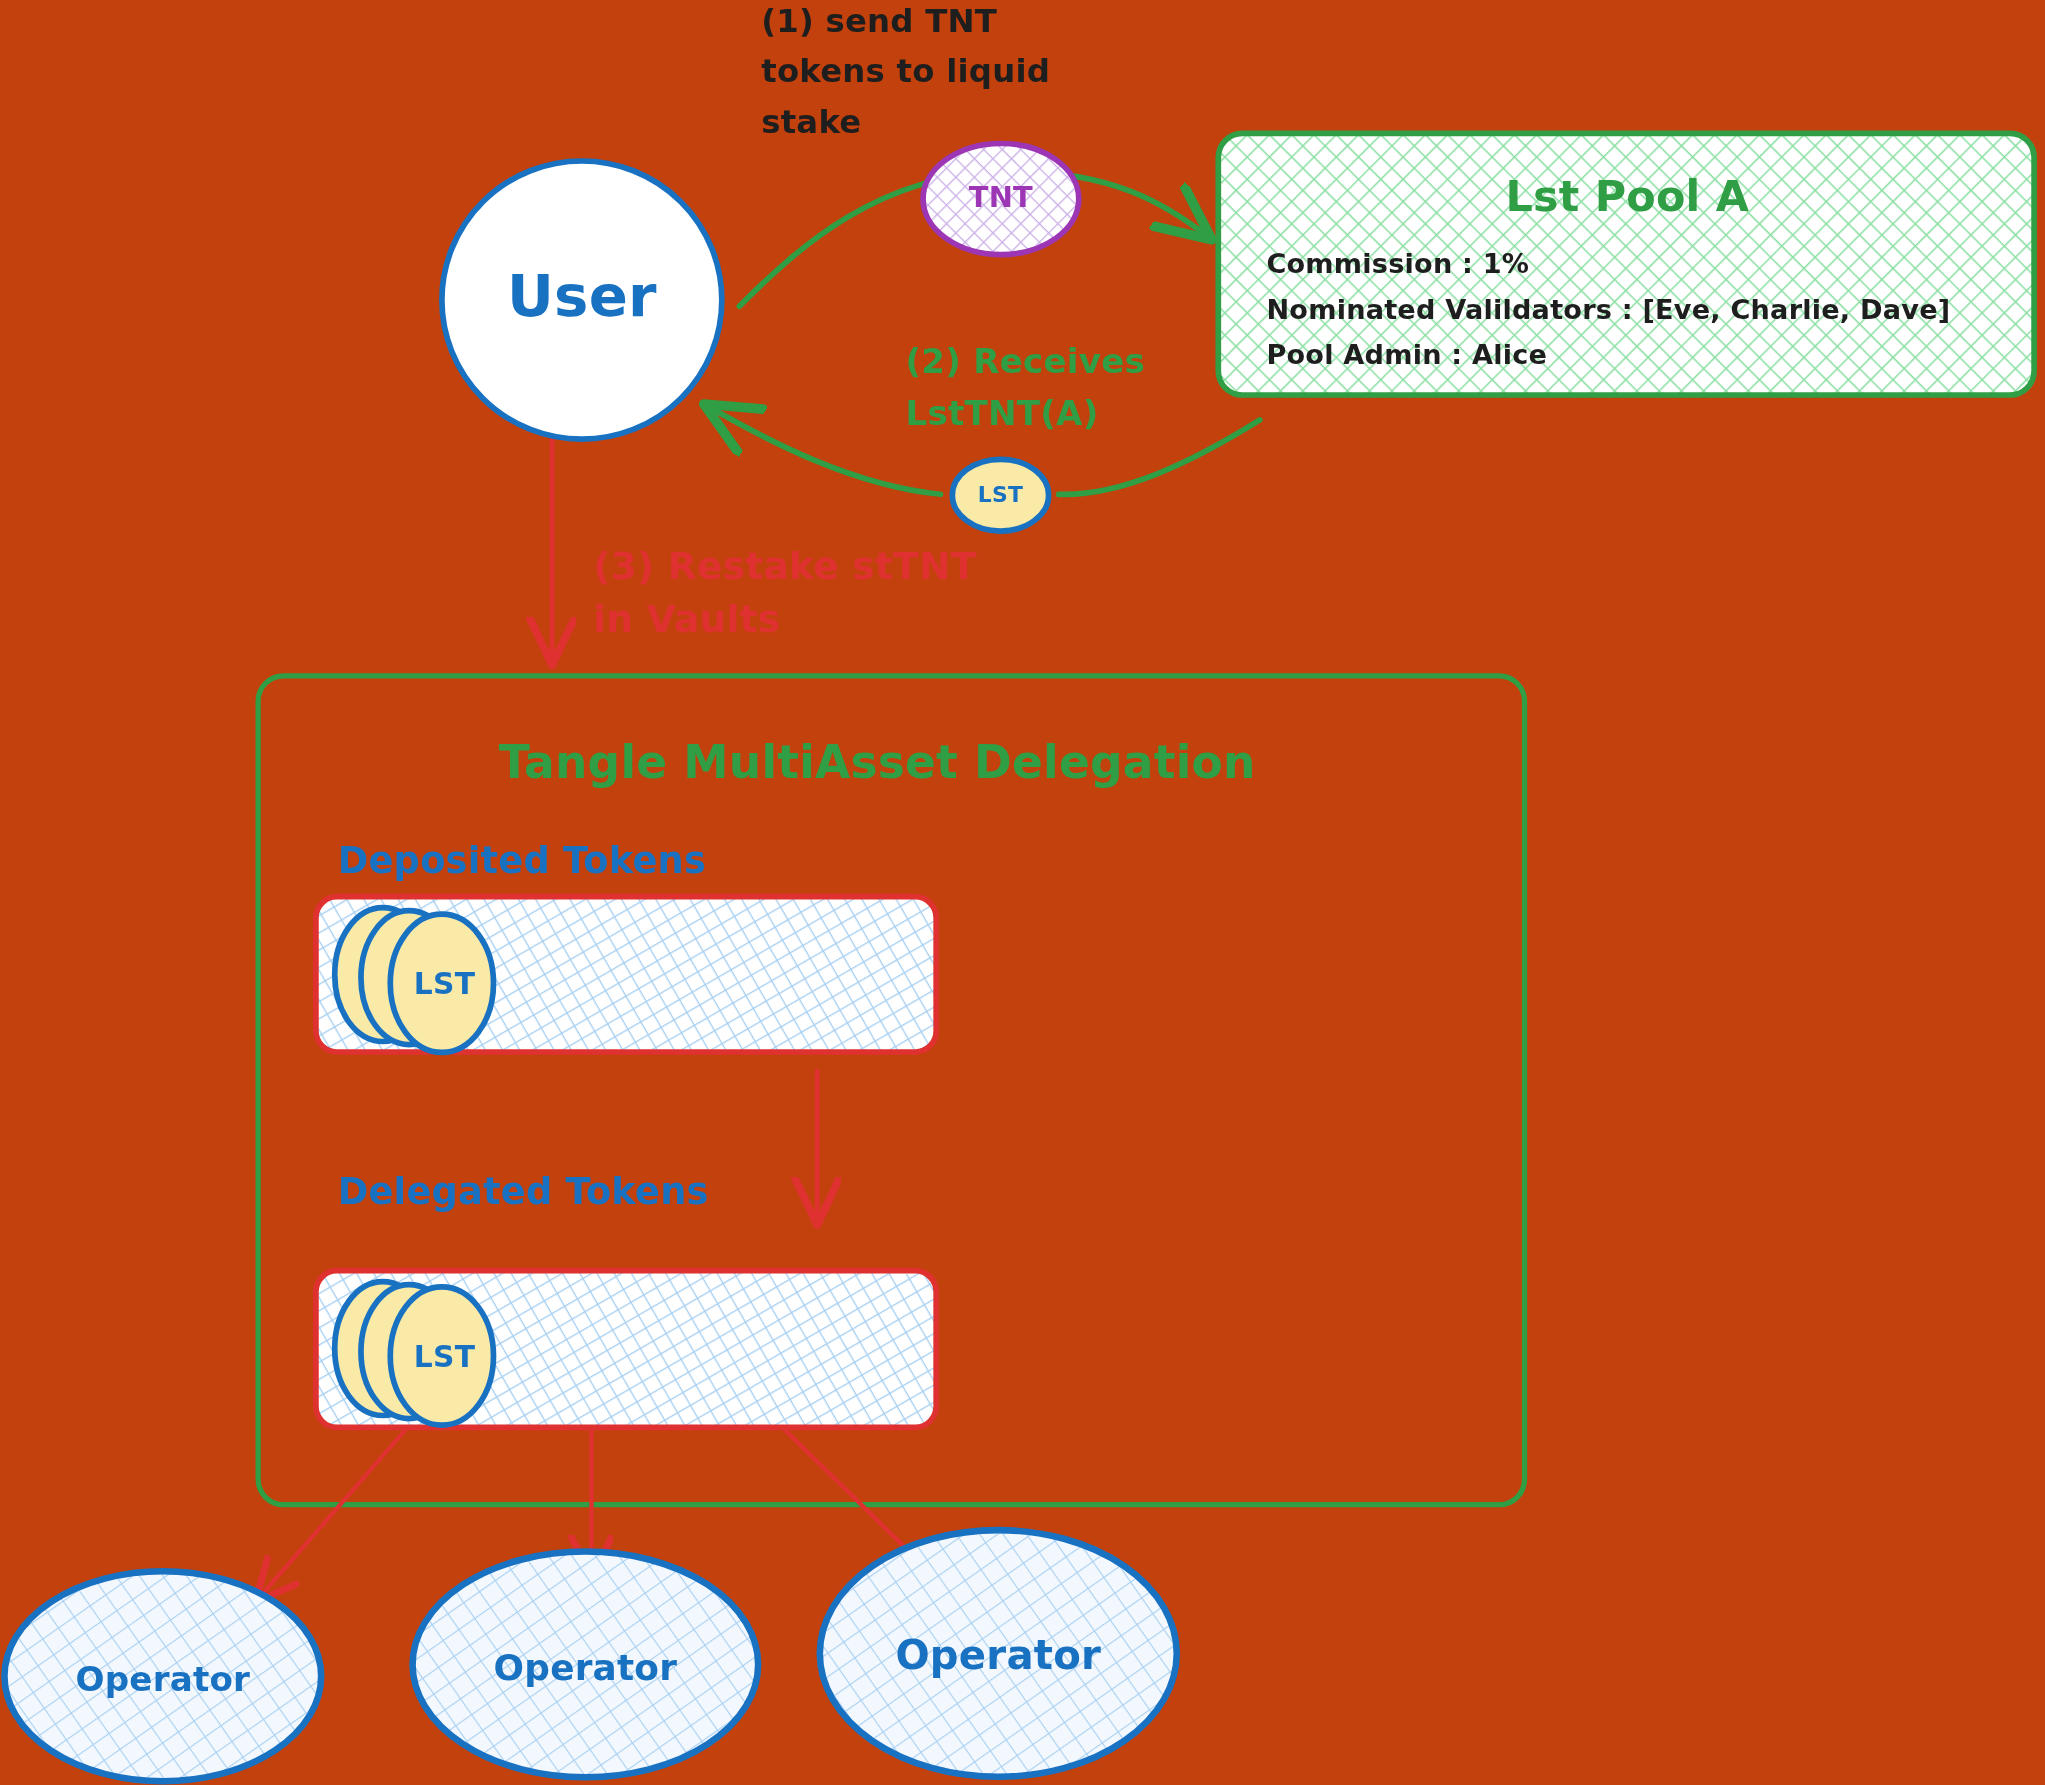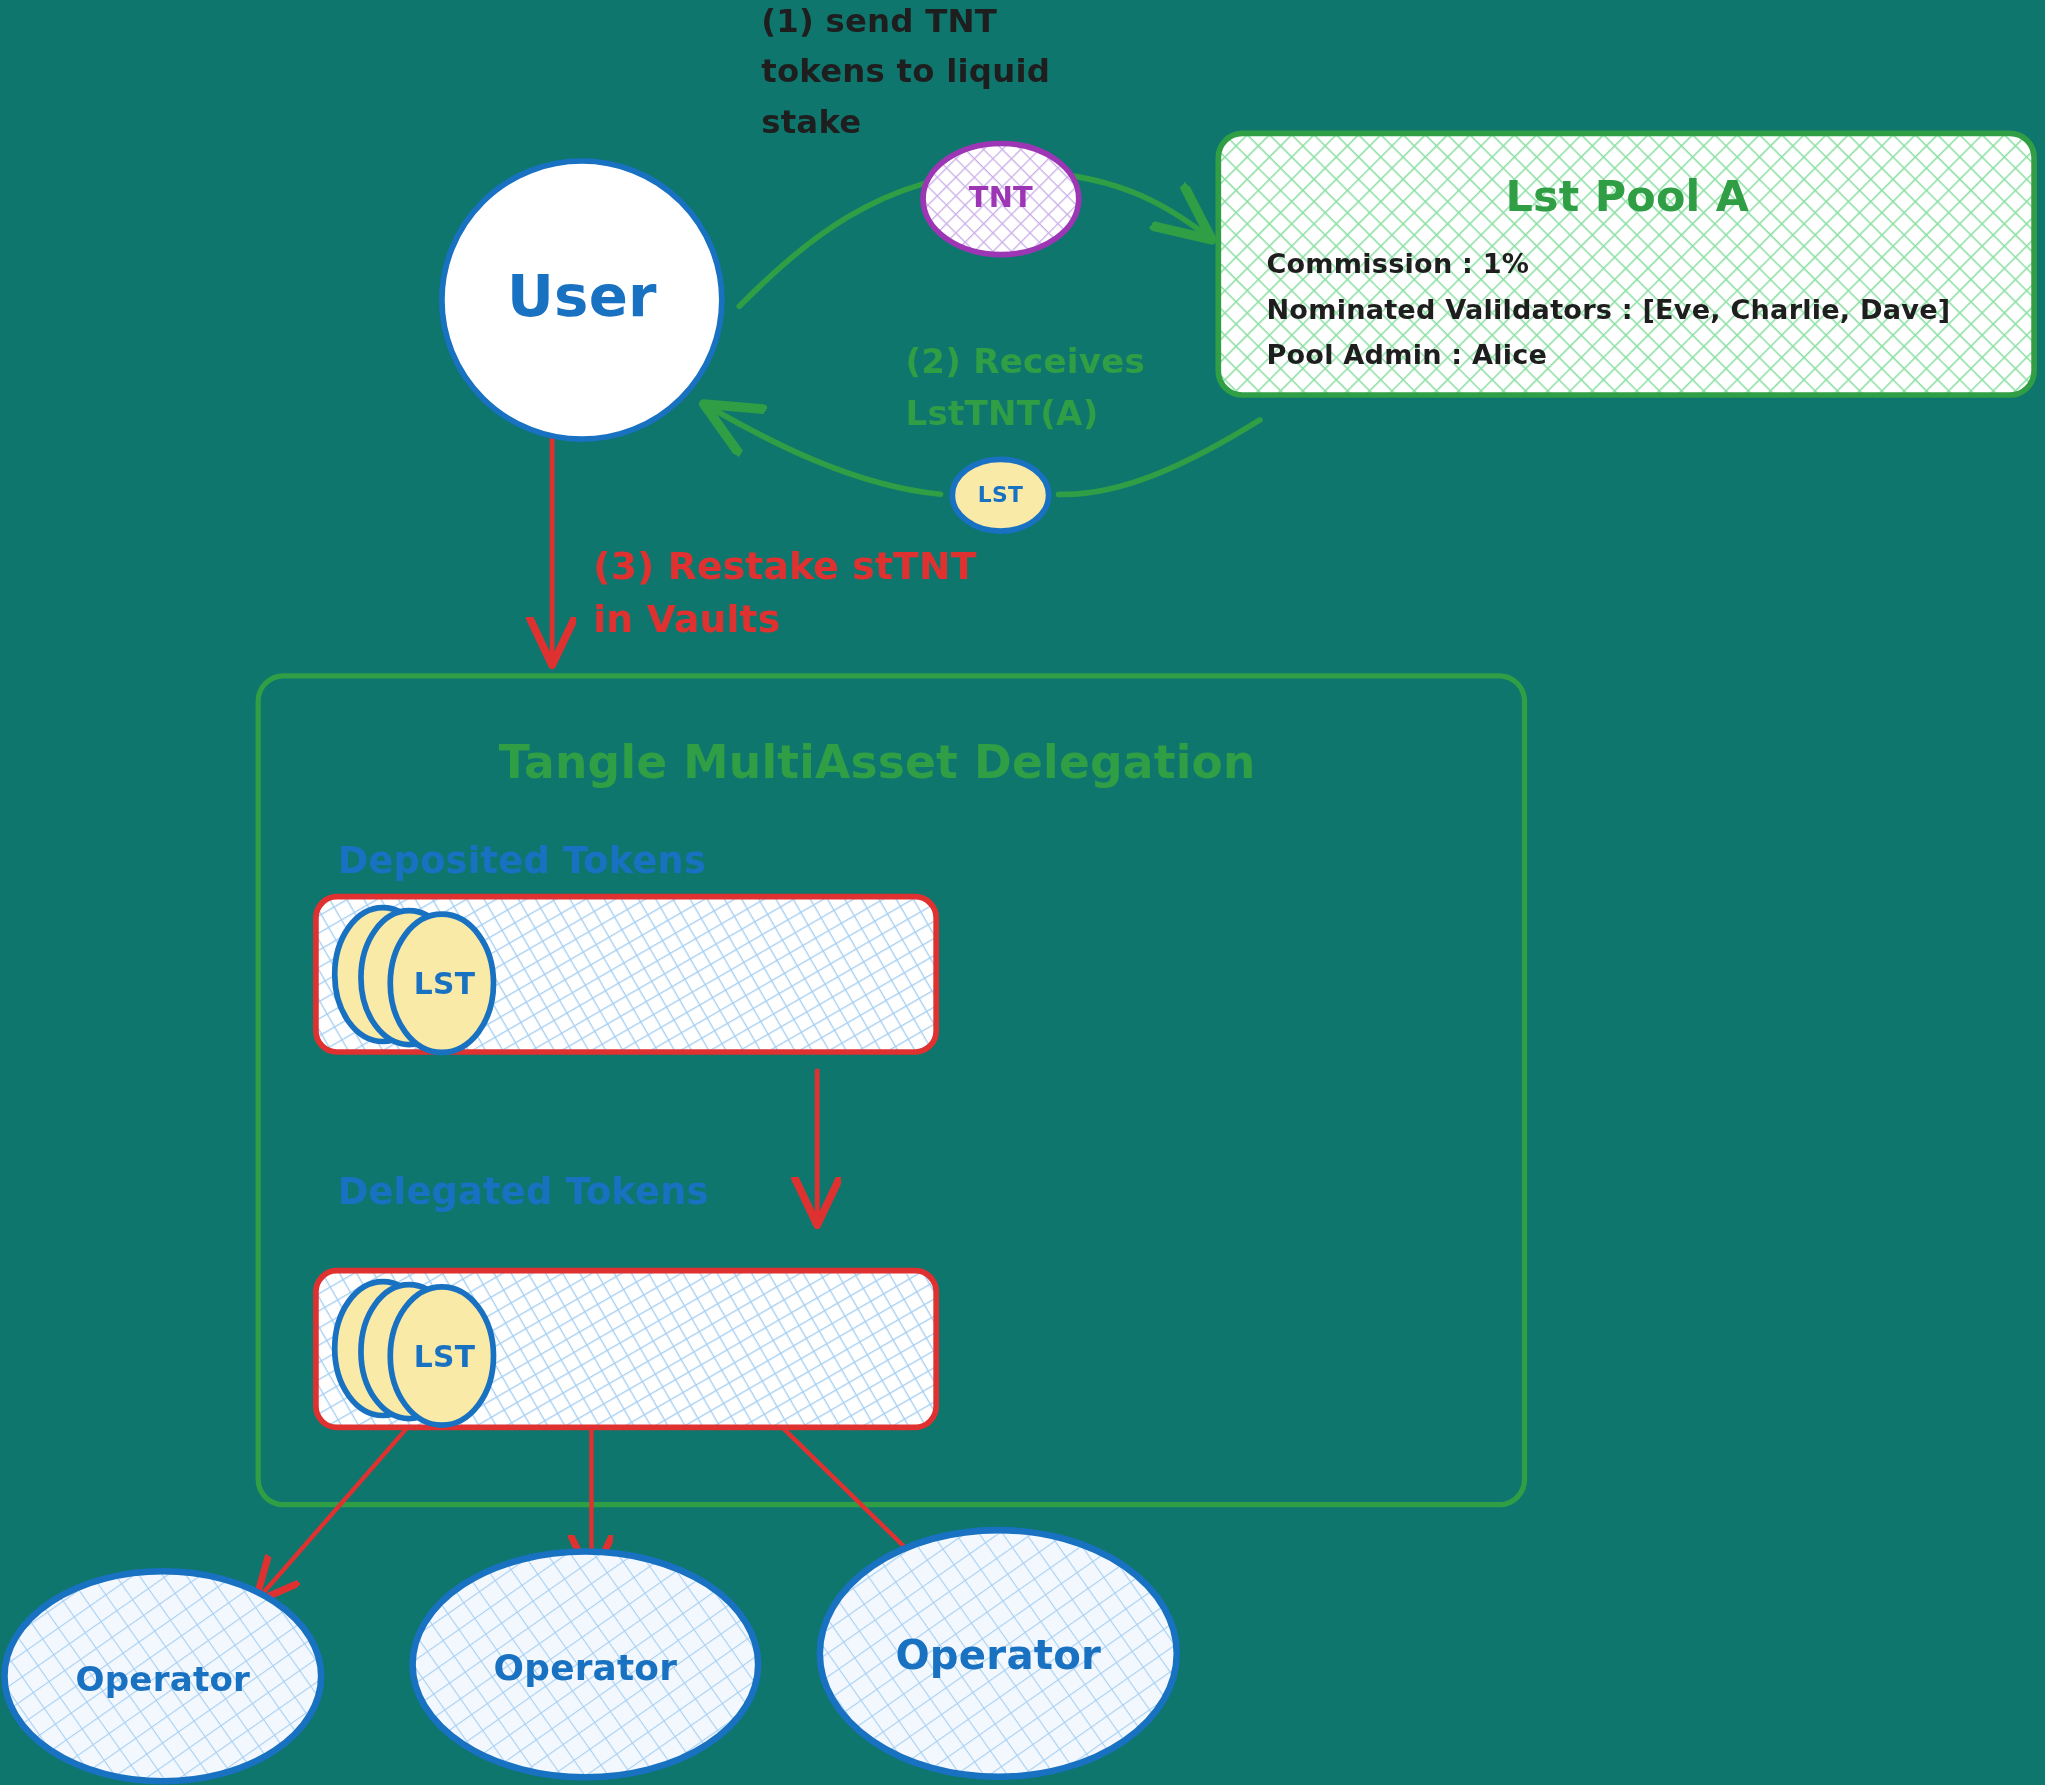--- a/index.html
+++ b/index.html
@@ -1,18 +1,18 @@
 <!DOCTYPE html>
 <html style="font-size:7px"><head>
 <meta charset="utf-8">
 <style>
   html,body{margin:0;padding:0;background:#fff;}
   body{width:2046px;height:1786px;overflow:hidden;
        font-family:"DejaVu Sans", sans-serif;}
-  #stage{position:relative;width:2046px;height:1786px;background:#0f766e;}
+  #stage{position:relative;width:2046px;height:1786px;background:#c2410c;}
   svg#canvas{position:absolute;left:0;top:0;width:2046px;height:1786px;}
   .hand{font-family:"DejaVu Sans", sans-serif; font-weight:600; letter-spacing:0.5px;}
   text{dominant-baseline:middle;}
 </style>
 </head>
 <body>
 
 <div id="stage">
 <svg id="canvas" viewBox="0 0 4677 4083" xmlns="http://www.w3.org/2000/svg">
   <defs>

